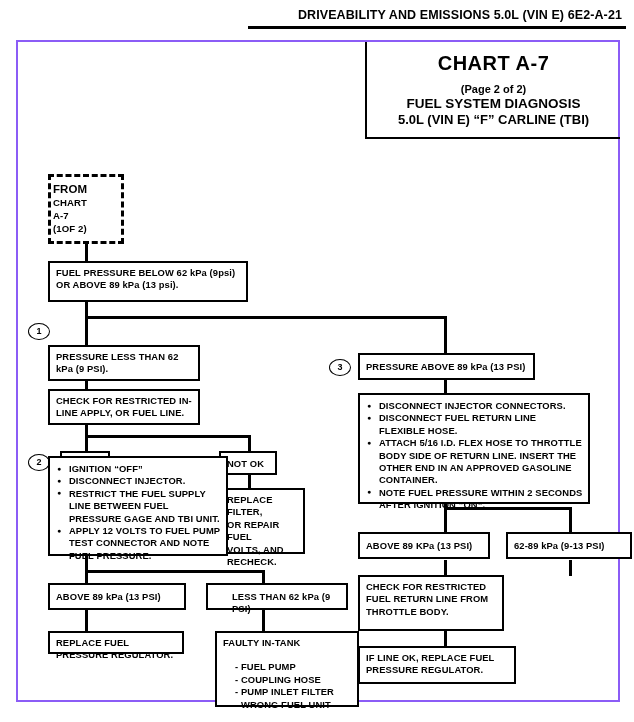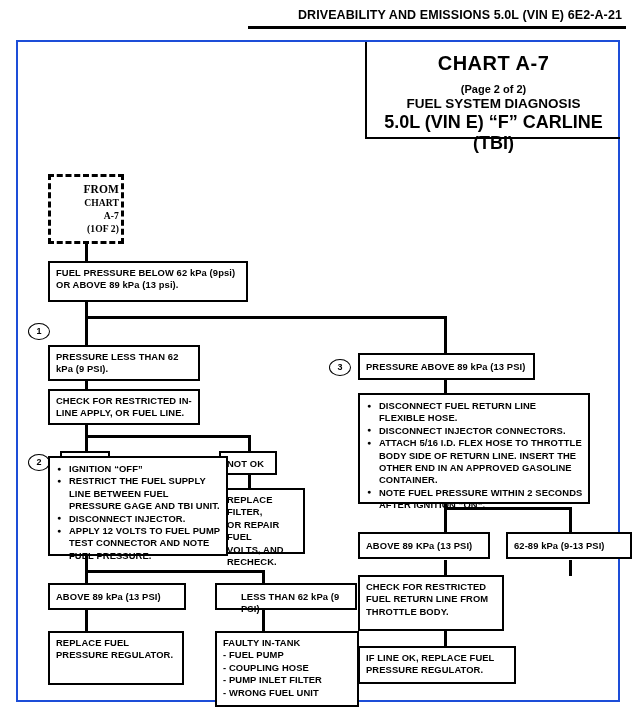--- a/index.html
+++ b/index.html
@@ -42,21 +42,21 @@
     background: #000;
   }
 
   
   #chart-frame {
     position: absolute;
     left: 16px;
     top: 40px;
     width: 604px;
     height: 662px;
-    border: 2px solid #1d4ed8;
+    border: 2px solid #8b5cf6;
     box-sizing: border-box;
   }
 
   
   #title-block {
     position: absolute;
     left: 347px;
     top: 0px;
     width: 255px;
     height: 97px;
@@ -75,42 +75,41 @@
     font-size: 11px;
     font-weight: bold;
     margin-top: 8px;
   }
   #title-sub1 {
     font-size: 13.5px;
     font-weight: bold;
     margin-top: 1px;
   }
   #title-sub2 {
-    font-size: 18px;
+    font-size: 13px;
     font-weight: bold;
     margin-top: 1px;
   }
 
   
   .box {
     position: absolute;
     border: 2px solid #000;
     background: #fff;
     box-sizing: border-box;
     font-size: 9.4px;
     font-weight: bold;
     line-height: 12.4px;
     padding: 4px 5px 3px 6px;
     letter-spacing: 0.1px;
   }
   .box.dashed {
     border: 3px dashed #000;
-    text-align: right;
+    text-align: left;
     padding: 5px 2px;
-    font-family: Liberation Serif, serif;
   }
   .box.center {
     text-align: left;
     padding-top: 5px;
   }
   .dash-l1 { font-size: 11.5px; font-weight: bold; line-height: 14px; }
   .dash-l2 { font-size: 9.6px; font-weight: bold; line-height: 13px; }
 
   
   ul.blist {
@@ -123,21 +122,21 @@
     margin-bottom: 0px;
   }
   ul.blist > li::before {
     content: "\25CF";
     position: absolute;
     left: -12px;
     top: -0.5px;
     font-size: 7px;
   }
   ul.dlist {
-    margin: 0;
+    margin: 12px;
     padding: 0 0 0 0;
     list-style: none;
   }
   ul.dlist > li::before {
     content: "- ";
   }
 
   
   .ln {
     position: absolute;
@@ -243,41 +242,41 @@
   <div class="box center" style="left:201px; top:409px; width:58px; height:24px;">NOT OK</div>
 
   <div class="box prewrap" style="left:201px; top:446px; width:86px; height:66px; white-space:pre-line;">REPLACE FILTER,
 OR REPAIR FUEL
 VOLTS,  AND
 RECHECK.</div>
 
   <div class="box" style="left:30px; top:414px; width:180px; height:100px;">
     <ul class="blist">
       <li>IGNITION “OFF”</li>
+      <li>DISCONNECT INJECTOR.</li>
       <li>RESTRICT THE FUEL SUPPLY LINE BETWEEN FUEL PRESSURE GAGE AND TBI UNIT.</li>
-      <li>DISCONNECT INJECTOR.</li>
       <li>APPLY 12 VOLTS TO FUEL PUMP TEST CONNECTOR AND NOTE FUEL PRESSURE.</li>
     </ul>
   </div>
 
   <div class="box" style="left:340px; top:311px; width:0px; height:0px; border:none; padding:0;"></div>
   <div class="box" style="left:340px; top:351px; width:232px; height:111px;">
     <ul class="blist">
+      <li>DISCONNECT INJECTOR CONNECTORS.</li>
       <li>DISCONNECT FUEL RETURN LINE FLEXIBLE HOSE.</li>
-      <li>DISCONNECT INJECTOR CONNECTORS.</li>
       <li>ATTACH 5/16 I.D. FLEX HOSE TO THROTTLE BODY SIDE OF RETURN LINE. INSERT THE OTHER END IN AN APPROVED GASOLINE CONTAINER.</li>
       <li>NOTE FUEL PRESSURE WITHIN 2 SECONDS AFTER IGNITION “ON”.</li>
     </ul>
   </div>
 
   <div class="box" style="left:30px; top:541px; width:138px; height:27px; padding-top:6px;">ABOVE 89 kPa  (13 PSI)</div>
 
-  <div class="box" style="left:197px; top:541px; width:142px; height:27px; padding-top:6px;padding-left:24px;">LESS THAN 62 kPa (9 PSI)</div>
-
-  <div class="box prewrap" style="left:30px; top:589px; width:136px; height:54px; white-space:pre-line;">REPLACE FUEL
+  <div class="box" style="left:188px; top:541px; width:142px; height:27px; padding-top:6px;padding-left:24px;">LESS THAN 62 kPa (9 PSI)</div>
+
+  <div class="box prewrap" style="left:30px; top:589px; width:136px; height:23px; white-space:pre-line;">REPLACE FUEL
 PRESSURE REGULATOR.</div>
 
   <div class="box" style="left:197px; top:589px; width:144px; height:76px;">
     <div>FAULTY IN-TANK</div>
     <ul class="dlist">
       <li>FUEL PUMP</li>
       <li>COUPLING HOSE</li>
       <li>PUMP INLET FILTER</li>
       <li>WRONG FUEL UNIT</li>
     </ul>

